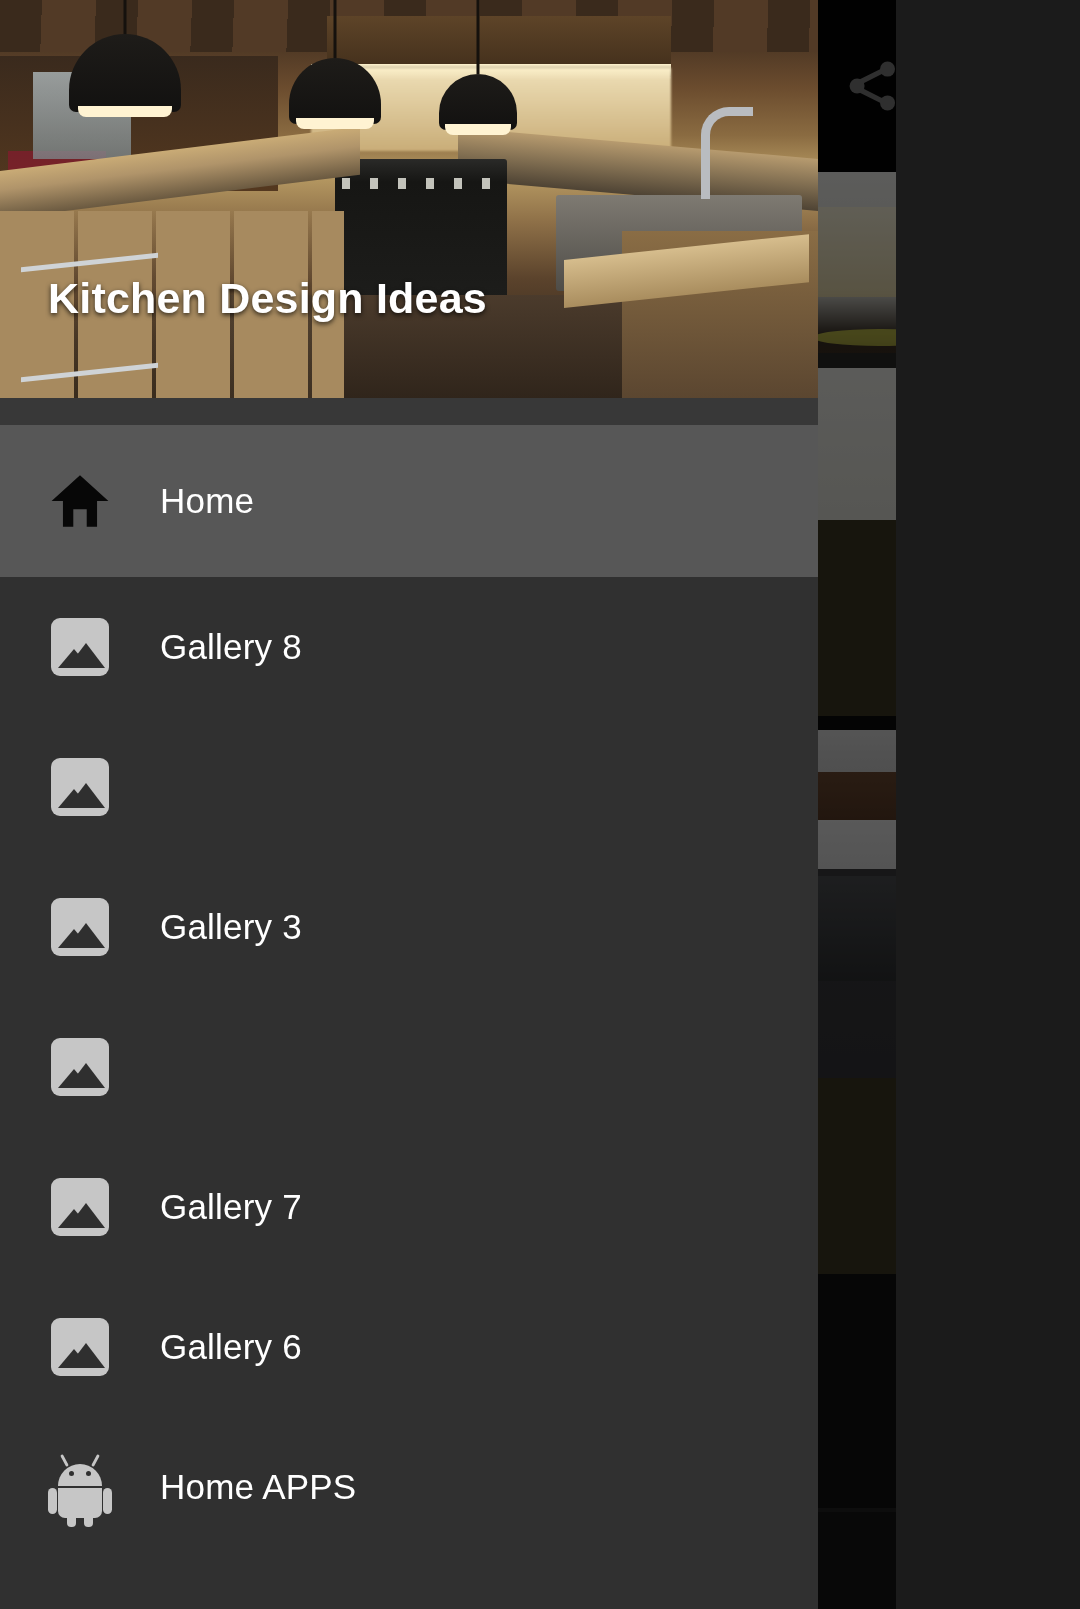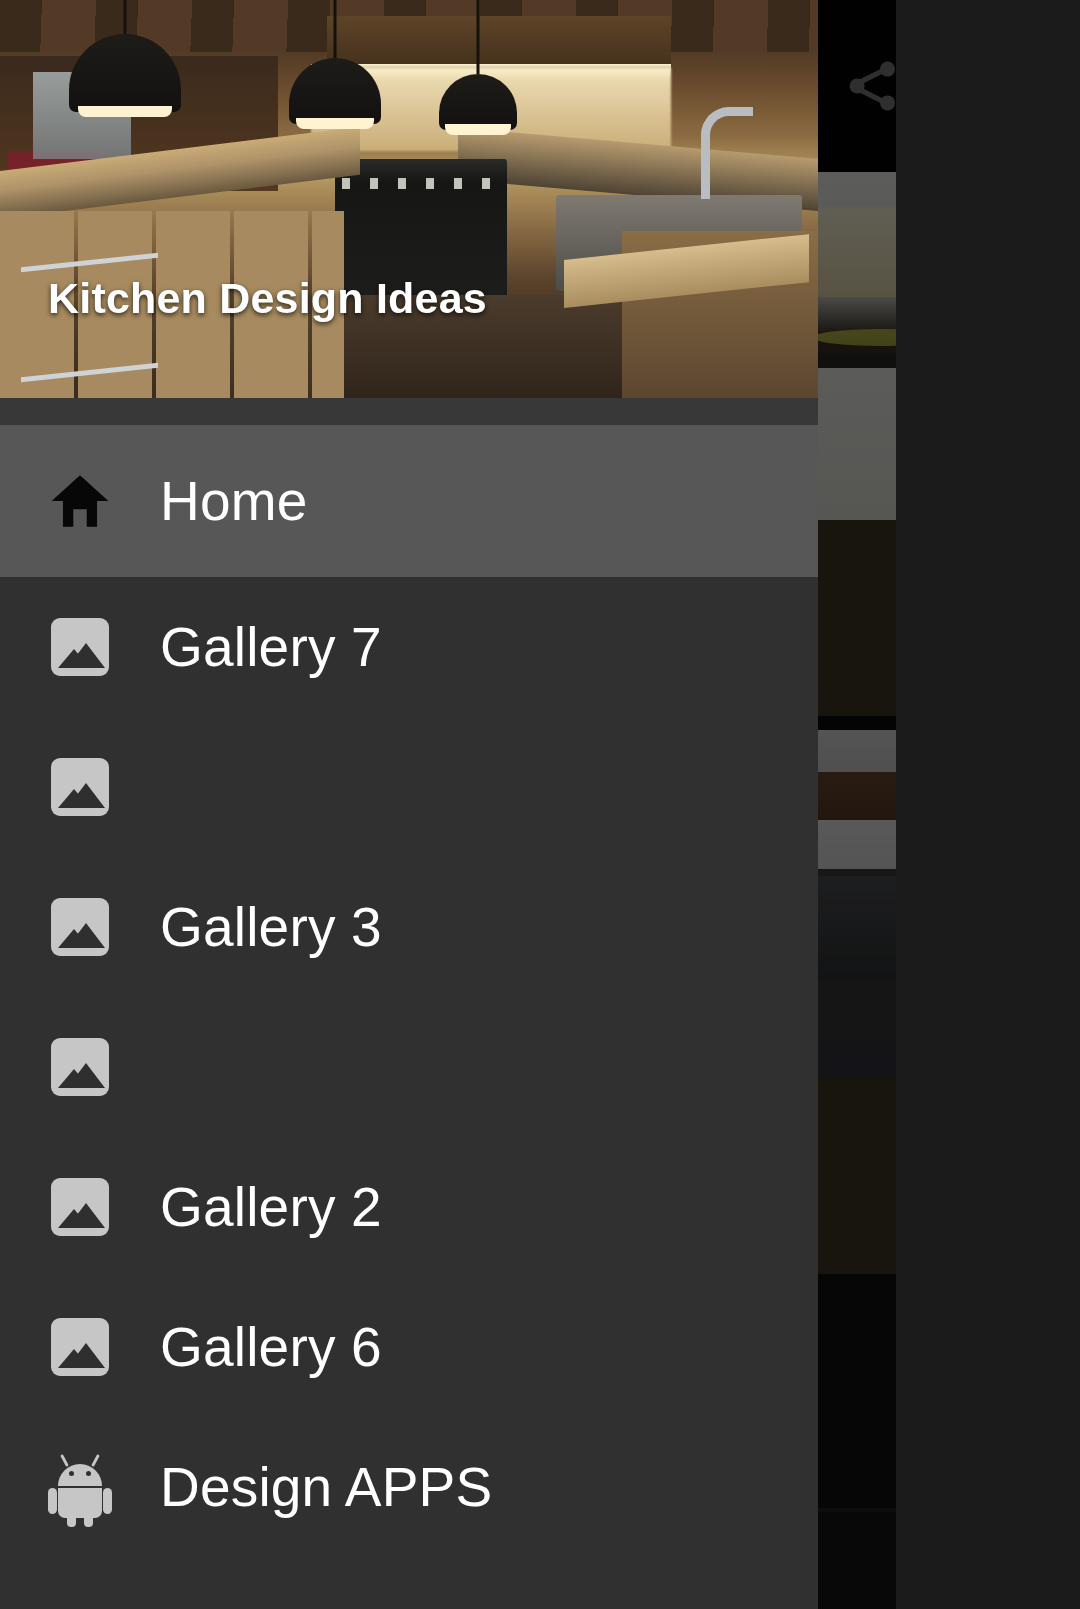--- a/index.html
+++ b/index.html
@@ -281,21 +281,21 @@
   .nav-item.selected { background: #575757; }
   .nav-item:first-child { height: 152px; }
 
   .nav-icon {
     width: 160px;
     display: flex; align-items: center; justify-content: center;
     flex: 0 0 160px;
   }
   .nav-label {
     color: #ffffff;
-    font-size: 55px;
+    font-size: 35px;
     letter-spacing: 0.2px;
   }
 
   
   .home-ico { width: 62px; height: 58px; display:block; }
   
   .gal-ico {
     width: 58px; height: 58px;
     background: #c6c6c6;
     border-radius: 9px;
@@ -459,47 +459,47 @@
             <path d="M12 1 L23 11 L18.6 11 L18.6 21 L14.6 21 L14.6 14.2 L9.4 14.2 L9.4 21 L5.4 21 L5.4 11 L1 11 Z" fill="#070707"></path>
           </svg>
         </span>
         <span class="nav-label">Home</span>
       </div>
 
       <div class="nav-item">
         <span class="nav-icon">
             <span class="gal-ico"></span>
           </span>
+        <span class="nav-label">Gallery 8</span>
+      </div>
+
+      <div class="nav-item">
+        <span class="nav-icon">
+            <span class="gal-ico"></span>
+          </span>
+      </div>
+
+      <div class="nav-item">
+        <span class="nav-icon">
+            <span class="gal-ico"></span>
+          </span>
+        <span class="nav-label">Gallery 3</span>
+      </div>
+
+      <div class="nav-item">
+        <span class="nav-icon">
+            <span class="gal-ico"></span>
+          </span>
+      </div>
+
+      <div class="nav-item">
+        <span class="nav-icon">
+            <span class="gal-ico"></span>
+          </span>
         <span class="nav-label">Gallery 7</span>
-      </div>
-
-      <div class="nav-item">
-        <span class="nav-icon">
-            <span class="gal-ico"></span>
-          </span>
-      </div>
-
-      <div class="nav-item">
-        <span class="nav-icon">
-            <span class="gal-ico"></span>
-          </span>
-        <span class="nav-label">Gallery 3</span>
-      </div>
-
-      <div class="nav-item">
-        <span class="nav-icon">
-            <span class="gal-ico"></span>
-          </span>
-      </div>
-
-      <div class="nav-item">
-        <span class="nav-icon">
-            <span class="gal-ico"></span>
-          </span>
-        <span class="nav-label">Gallery 2</span>
       </div>
 
       <div class="nav-item">
         <span class="nav-icon">
             <span class="gal-ico"></span>
           </span>
         <span class="nav-label">Gallery 6</span>
       </div>
 
       <div class="nav-item">
@@ -508,19 +508,19 @@
             <span class="ant l"></span>
               <span class="ant r"></span>
             <span class="head"></span>
             <span class="arm l"></span>
               <span class="arm r"></span>
             <span class="body"></span>
             <span class="leg l"></span>
               <span class="leg r"></span>
           </span>
         </span>
-        <span class="nav-label">Design APPS</span>
+        <span class="nav-label">Home APPS</span>
       </div>
 
     </div>
   </div>
 
 </div>
 
 </body></html>

